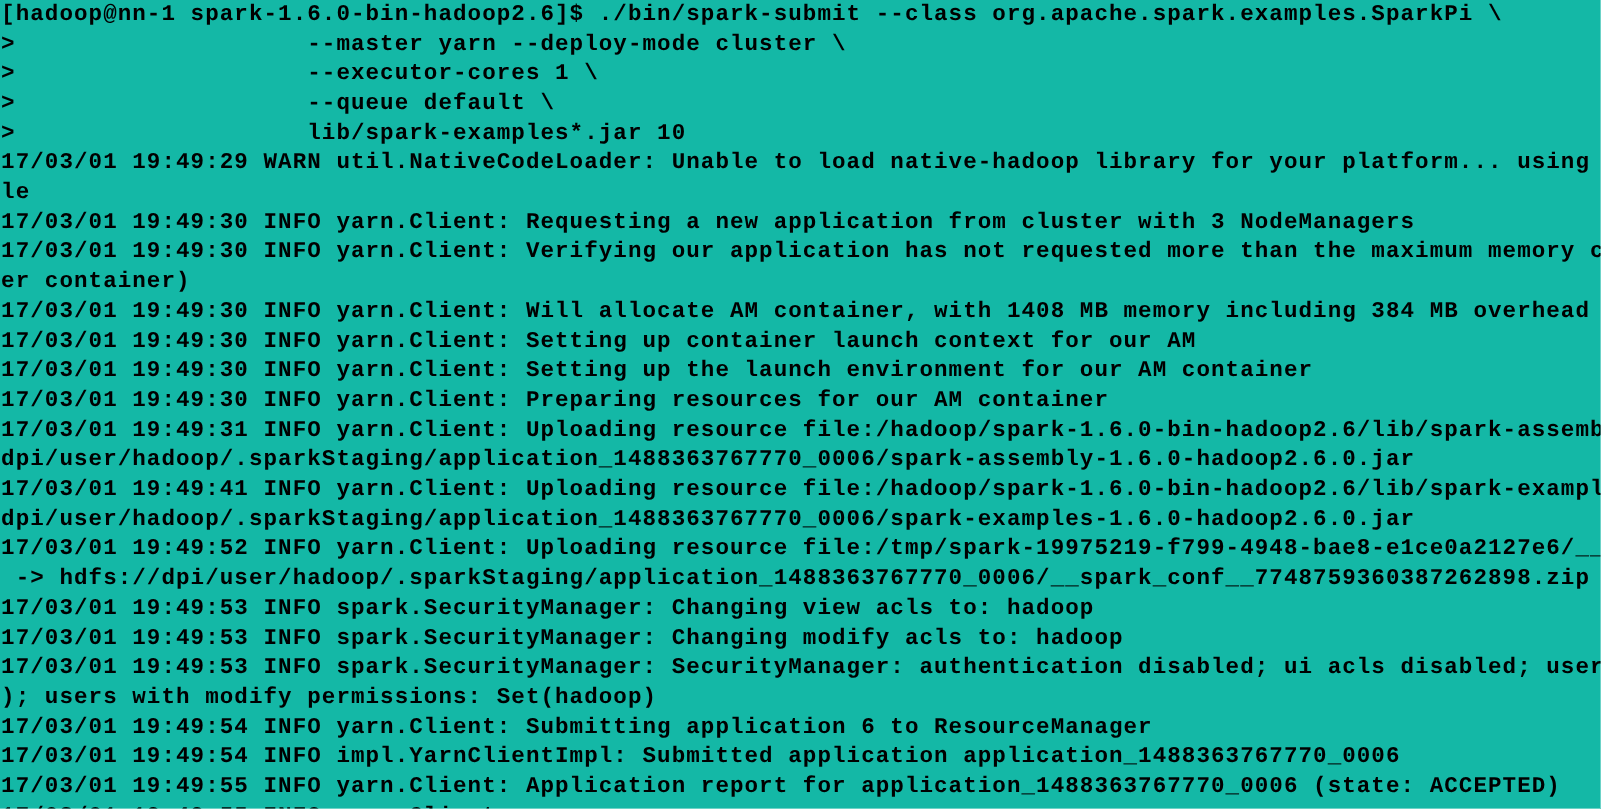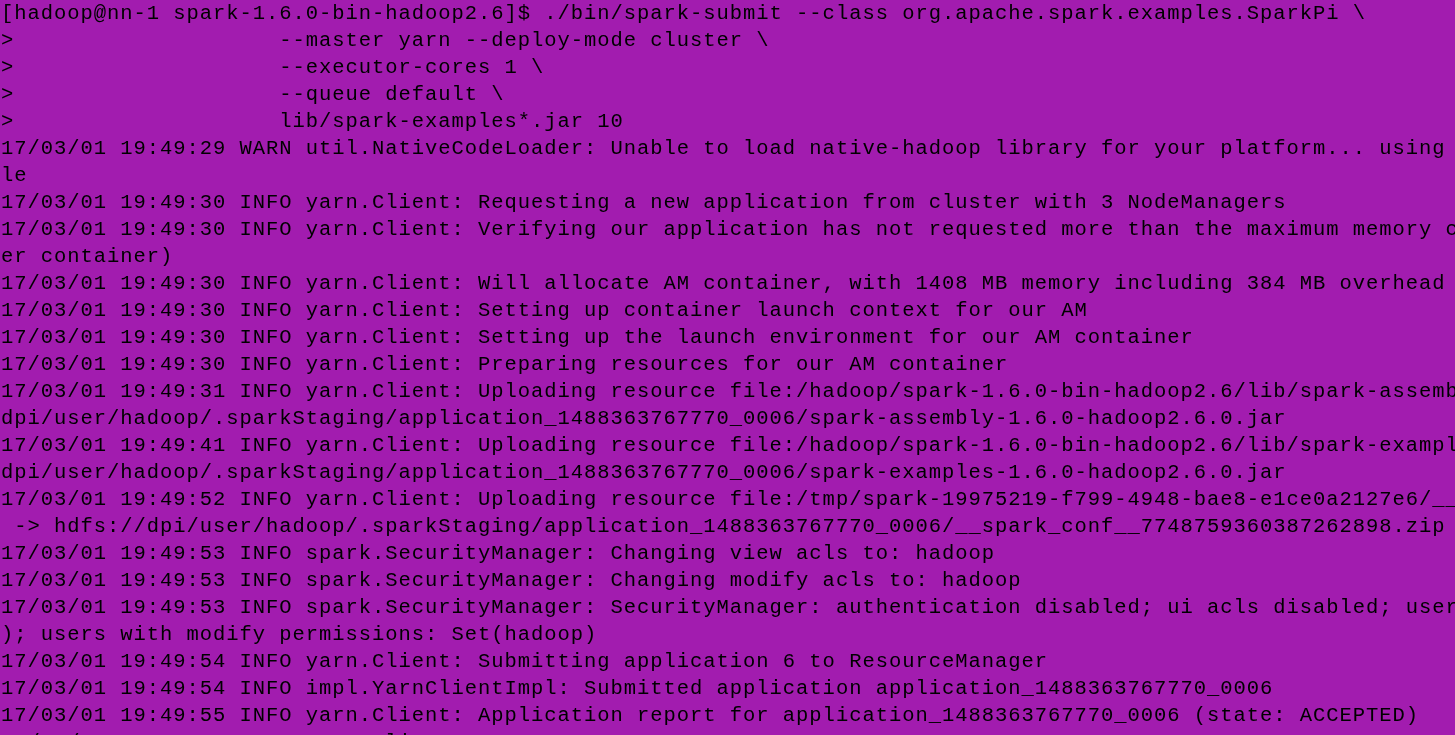--- a/index.html
+++ b/index.html
@@ -42,15 +42,15 @@
     white-space: pre;
     height: 27px;
     line-height: 27px;
     overflow: hidden;
     display: block;
   }
 </style>
 </head>
 <body>
 
-<div id="terminal" style="background: #a21caf;">
+<div id="terminal" style="background: #14b8a6; font-weight: bold;">
   <div id="terminal-output" style="color: rgb(0, 0, 0);"><span class="term-line">[hadoop@nn-1 spark-1.6.0-bin-hadoop2.6]$ ./bin/spark-submit --class org.apache.spark.examples.SparkPi \</span><span class="term-line">&gt;                    --master yarn --deploy-mode cluster \</span><span class="term-line">&gt;                    --executor-cores 1 \</span><span class="term-line">&gt;                    --queue default \</span><span class="term-line">&gt;                    lib/spark-examples*.jar 10</span><span class="term-line">17/03/01 19:49:29 WARN util.NativeCodeLoader: Unable to load native-hadoop library for your platform... using bu</span><span class="term-line">le</span><span class="term-line">17/03/01 19:49:30 INFO yarn.Client: Requesting a new application from cluster with 3 NodeManagers</span><span class="term-line">17/03/01 19:49:30 INFO yarn.Client: Verifying our application has not requested more than the maximum memory cap</span><span class="term-line">er container)</span><span class="term-line">17/03/01 19:49:30 INFO yarn.Client: Will allocate AM container, with 1408 MB memory including 384 MB overhead</span><span class="term-line">17/03/01 19:49:30 INFO yarn.Client: Setting up container launch context for our AM</span><span class="term-line">17/03/01 19:49:30 INFO yarn.Client: Setting up the launch environment for our AM container</span><span class="term-line">17/03/01 19:49:30 INFO yarn.Client: Preparing resources for our AM container</span><span class="term-line">17/03/01 19:49:31 INFO yarn.Client: Uploading resource file:/hadoop/spark-1.6.0-bin-hadoop2.6/lib/spark-assembly</span><span class="term-line">dpi/user/hadoop/.sparkStaging/application_1488363767770_0006/spark-assembly-1.6.0-hadoop2.6.0.jar</span><span class="term-line">17/03/01 19:49:41 INFO yarn.Client: Uploading resource file:/hadoop/spark-1.6.0-bin-hadoop2.6/lib/spark-examples</span><span class="term-line">dpi/user/hadoop/.sparkStaging/application_1488363767770_0006/spark-examples-1.6.0-hadoop2.6.0.jar</span><span class="term-line">17/03/01 19:49:52 INFO yarn.Client: Uploading resource file:/tmp/spark-19975219-f799-4948-bae8-e1ce0a2127e6/__sp</span><span class="term-line"> -&gt; hdfs://dpi/user/hadoop/.sparkStaging/application_1488363767770_0006/__spark_conf__7748759360387262898.zip</span><span class="term-line">17/03/01 19:49:53 INFO spark.SecurityManager: Changing view acls to: hadoop</span><span class="term-line">17/03/01 19:49:53 INFO spark.SecurityManager: Changing modify acls to: hadoop</span><span class="term-line">17/03/01 19:49:53 INFO spark.SecurityManager: SecurityManager: authentication disabled; ui acls disabled; users</span><span class="term-line">); users with modify permissions: Set(hadoop)</span><span class="term-line">17/03/01 19:49:54 INFO yarn.Client: Submitting application 6 to ResourceManager</span><span class="term-line">17/03/01 19:49:54 INFO impl.YarnClientImpl: Submitted application application_1488363767770_0006</span><span class="term-line">17/03/01 19:49:55 INFO yarn.Client: Application report for application_1488363767770_0006 (state: ACCEPTED)</span><span class="term-line">17/03/01 19:49:55 INFO yarn.Client:</span></div>
 </div>
 
 </body></html>

